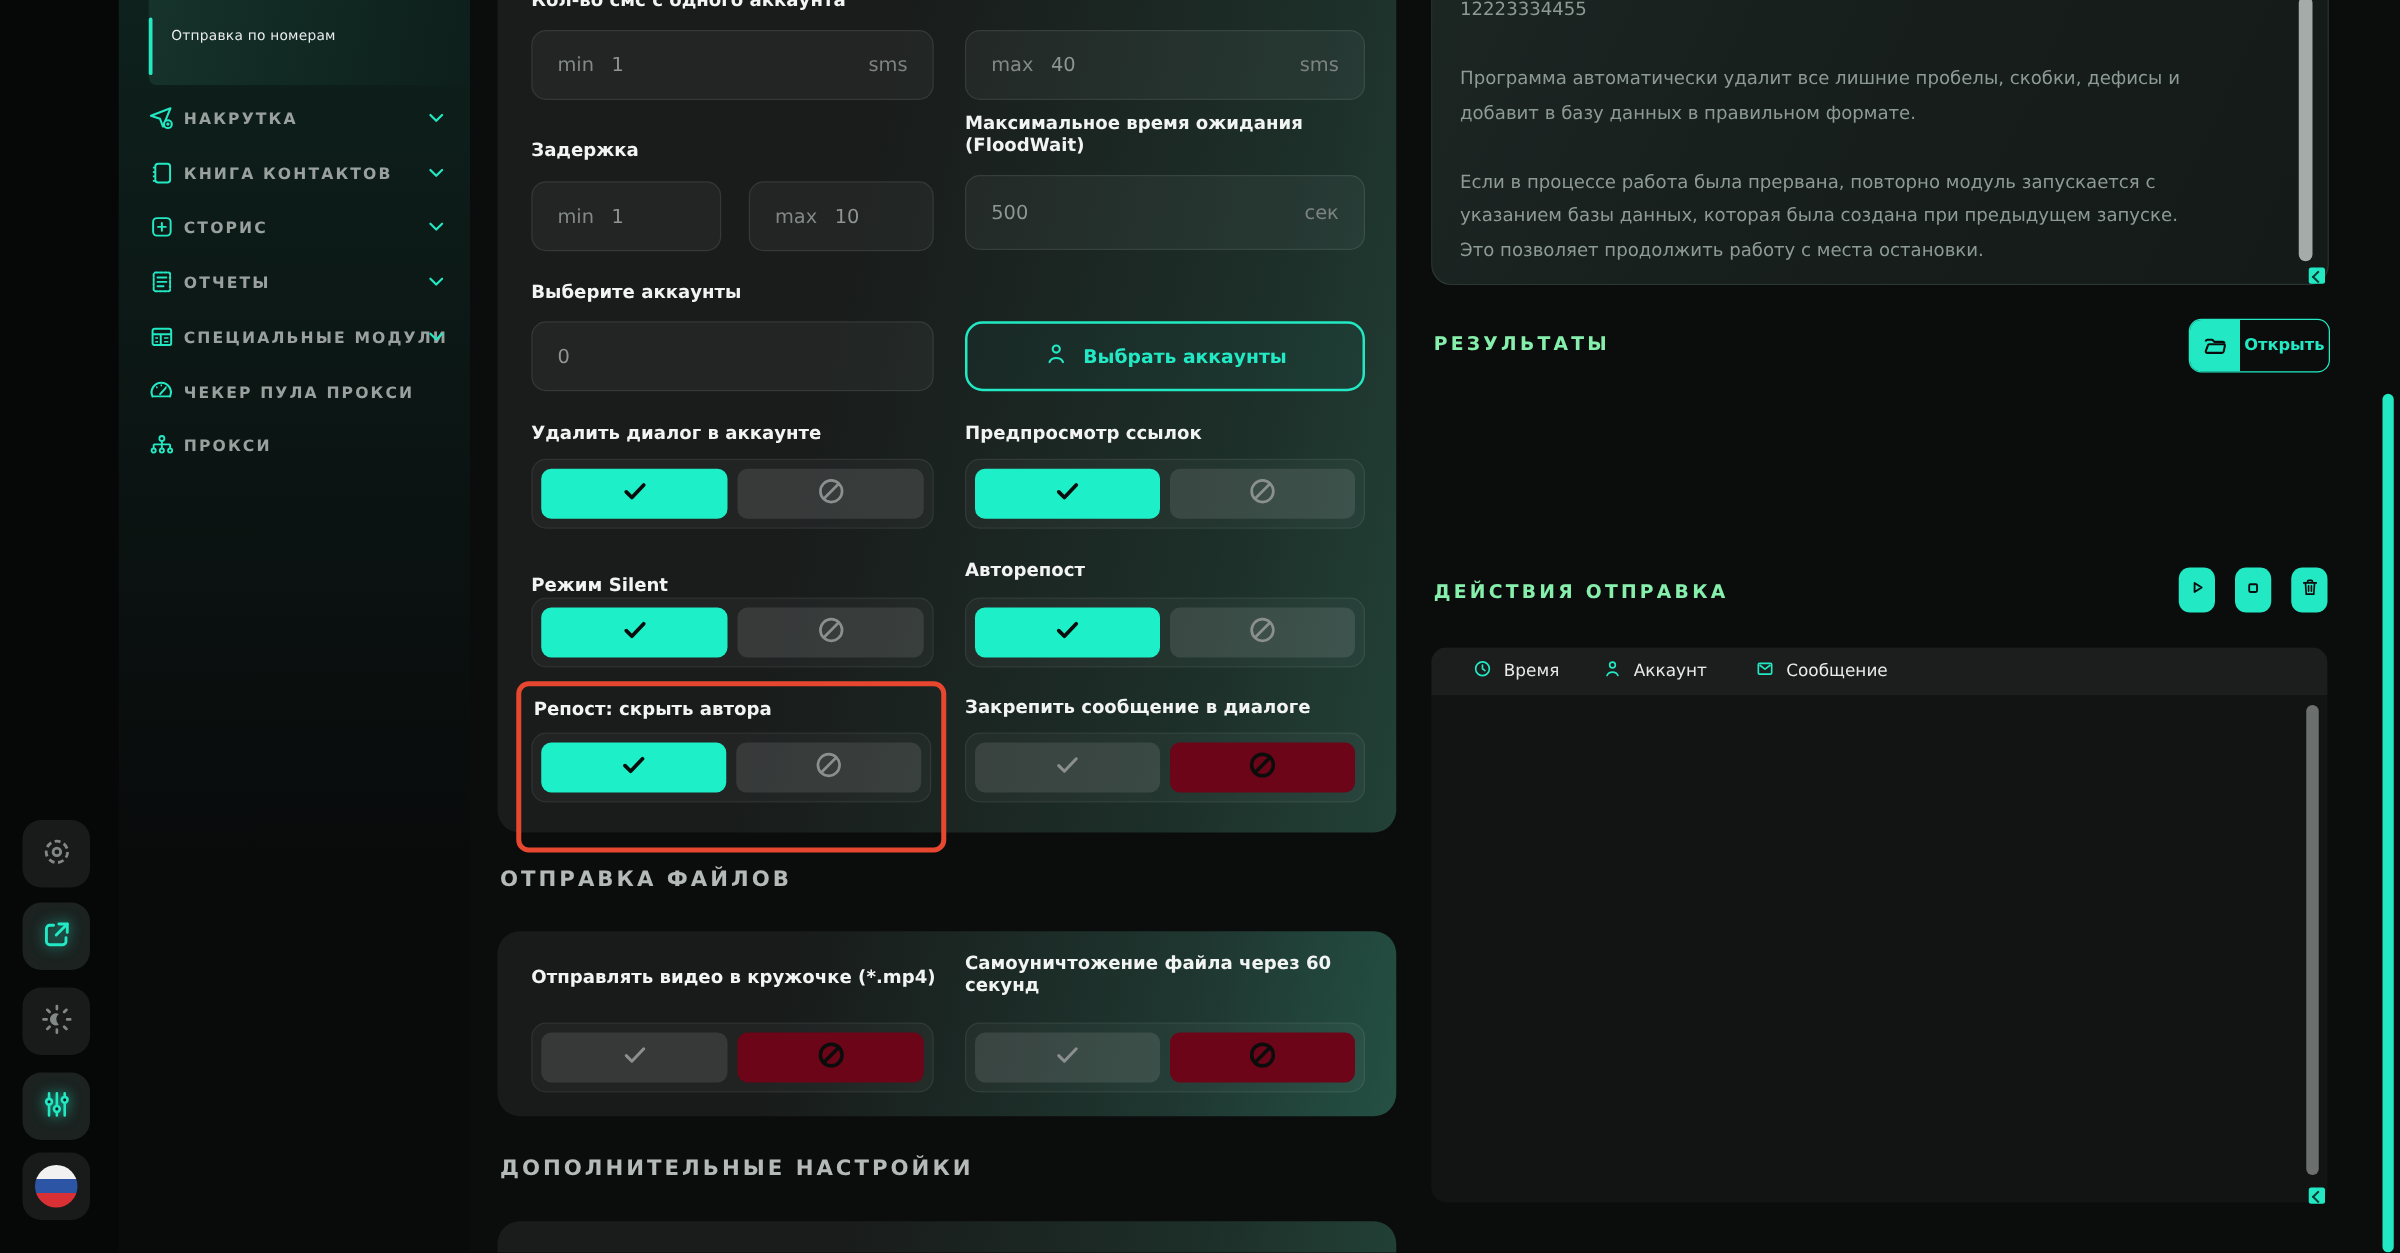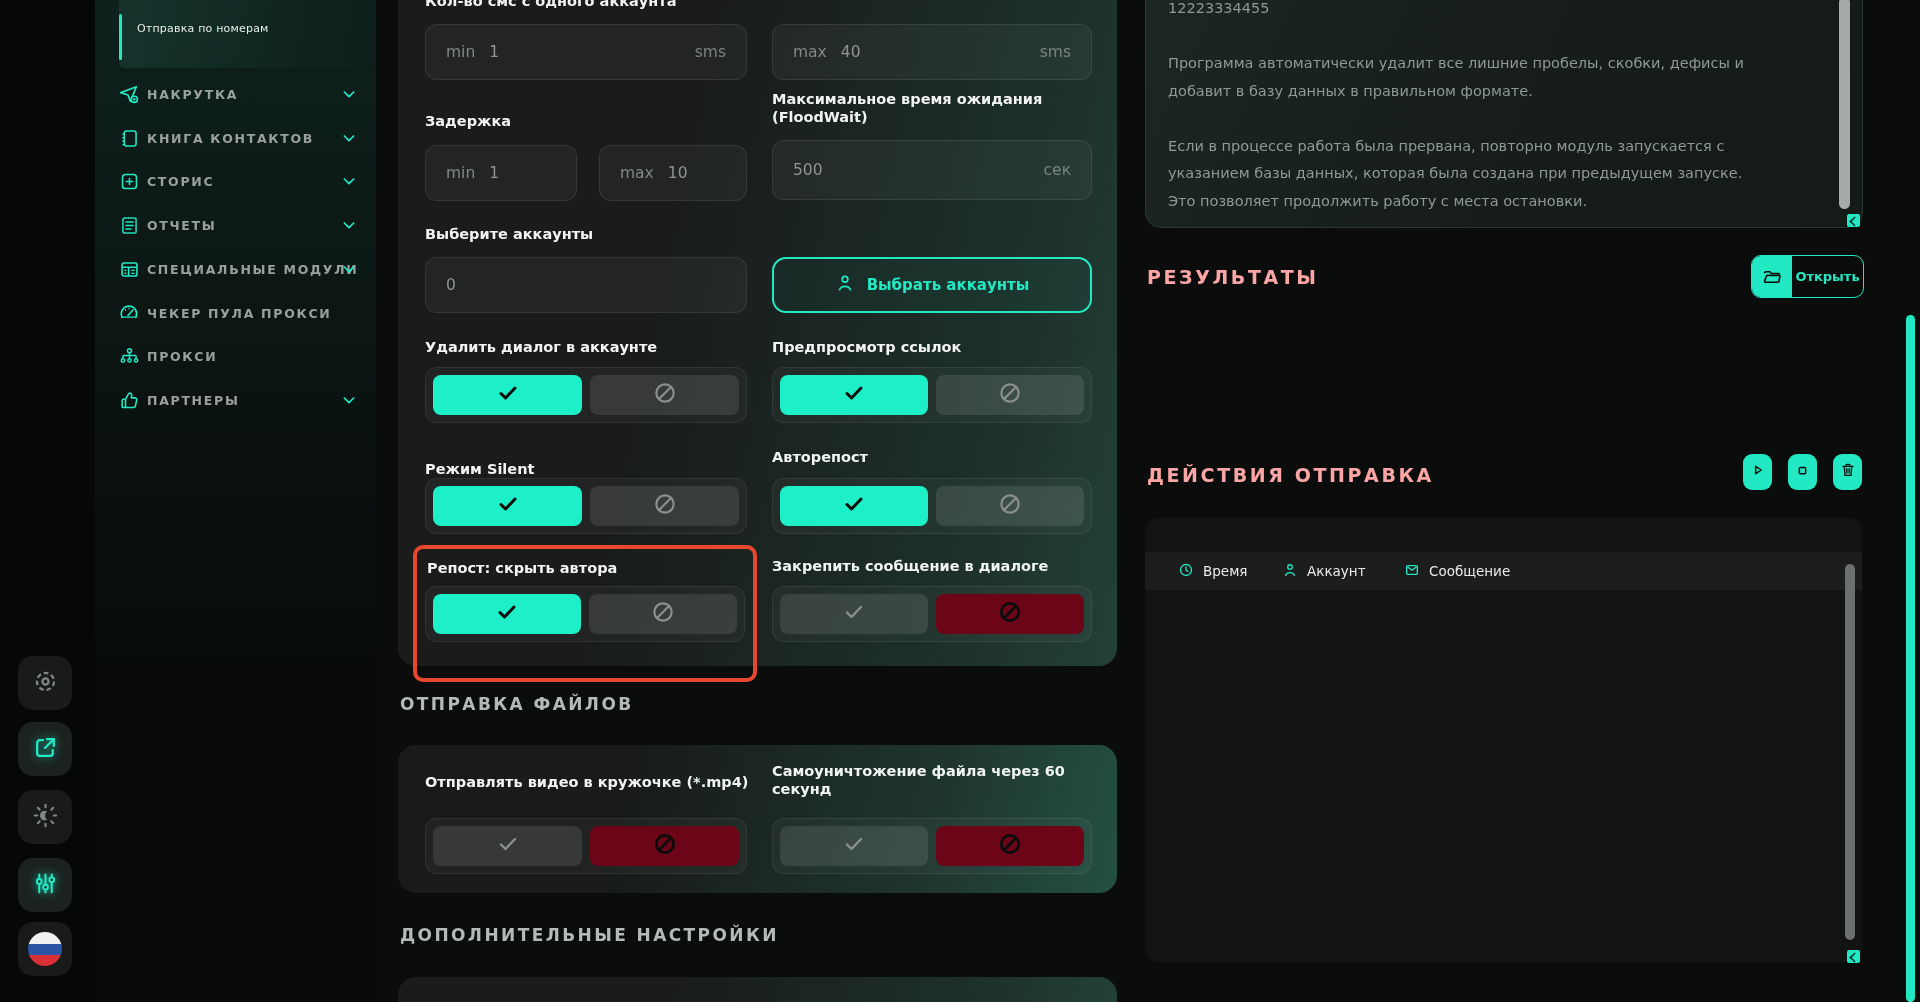--- a/index.html
+++ b/index.html
@@ -54,31 +54,31 @@
 
   
   #info-box{left:1145px;top:-50px;width:718px;height:278px;border-radius:16px;box-sizing:border-box;
     border:1px solid #2b3733;background:linear-gradient(115deg,#1c2623 0%,#161d1b 55%,#131a17 100%);}
   #info-text{position:absolute;left:22px;top:44px;width:640px;color:#8d9a95;font-size:14.5px;
     line-height:1.9;white-space:pre-line;}
   .vthumb{position:absolute;border-radius:6px;}
   .resize{position:absolute;width:13px;height:13px;background:#22e9c4;border-radius:2px;}
   .resize:after{content:"";position:absolute;left:3px;top:3px;width:7px;height:7px;
     border-left:2px solid #083b31;border-bottom:2px solid #083b31;transform:rotate(45deg) scale(.8);}
-  .r-head{position:absolute;color:#fca5a5;font-weight:700;font-size:19px;letter-spacing:2.6px;}
+  .r-head{position:absolute;color:#86efac;font-weight:700;font-size:15px;letter-spacing:2.6px;}
   #open-btn{left:1751px;top:255px;width:113px;height:43px;box-sizing:border-box;border:1.5px solid #22e9c4;
     border-radius:10px;background:#0b0d0c;display:flex;overflow:hidden;}
   #open-btn .fold{width:40px;background:#22e9c4;display:flex;align-items:center;justify-content:center;}
   #open-btn .txt{flex:1;display:flex;align-items:center;justify-content:center;color:#22e9c4;
     font-weight:700;font-size:13px;}
   .act-btn{top:454px;width:29px;height:36px;border-radius:9px;background:#22e9c4;
     display:flex;align-items:center;justify-content:center;}
   #log-table{left:1145px;top:518px;width:717px;height:444px;border-radius:12px;background:#121413;overflow:hidden;}
   #log-head{position:absolute;left:0;top:0;width:100%;height:38px;background:#1c1e1d;
-    display:flex;align-items:center;padding-left:33px;box-sizing:border-box;margin-top:34px;}
+    display:flex;align-items:center;padding-left:33px;box-sizing:border-box;}
   .col{display:flex;align-items:center;gap:9px;color:#e8ebea;font-size:13.5px;}
   #page-scroll{left:1906px;top:315px;width:9px;height:687px;background:#22e9c4;border-radius:5px;}
 </style>
 </head>
 <body>
 
 <div id="stage">
 
   <div id="rail" class="abs">
     <div class="rail-btn abs" style="top:656px">
@@ -214,32 +214,20 @@
           <circle cx="12" cy="5.5" r="2.3"></circle>
             <path d="M12 7.8v3M4.5 10.8h15M4.5 10.8v3.4M12 10.8v3.4M19.5 10.8v3.4"></path>
           <circle cx="4.5" cy="16.5" r="1.9"></circle>
             <circle cx="12" cy="16.5" r="1.9"></circle>
             <circle cx="19.5" cy="16.5" r="1.9"></circle>
         </svg>
         </span>
       <span class="lbl">ПРОКСИ</span>
     </div>
 
-    <div class="side-item abs" style="top:383px">
-      <span class="ic">
-        <svg width="21" height="21" viewBox="0 0 24 24" fill="none" stroke="#22e9c4" stroke-width="1.8" stroke-linejoin="round">
-          <path d="M7.5 10.5V20H4.8a1.2 1.2 0 0 1-1.2-1.2v-7.1a1.2 1.2 0 0 1 1.2-1.2h2.7zM7.5 10.5l3.2-5.8a2 2 0 0 1 3.8 1.1L14 9h4.2a2 2 0 0 1 2 2.5l-1.3 6a3 3 0 0 1-2.9 2.5H7.5"></path>
-        </svg>
-        </span>
-      <span class="lbl">ПАРТНЕРЫ</span>
-      <span class="chev">
-        <svg width="16" height="16" viewBox="0 0 24 24" fill="none" stroke="#22e9c4" stroke-width="2.6" stroke-linecap="round" stroke-linejoin="round">
-            <path d="M5 9l7 7 7-7"></path>
-          </svg></span>
-    </div>
   </div>
 
   <div class="card abs" style="top:-24px;height:690px;">
     <div class="flabel" style="left:27px;top:16px;">Кол-во смс с одного аккаунта</div>
 
     <div class="inp" style="left:27px;top:48px;width:322px;">
       <span class="pre">min</span>
       <span class="val">1</span>
       <span class="suf">sms</span>
     </div>

